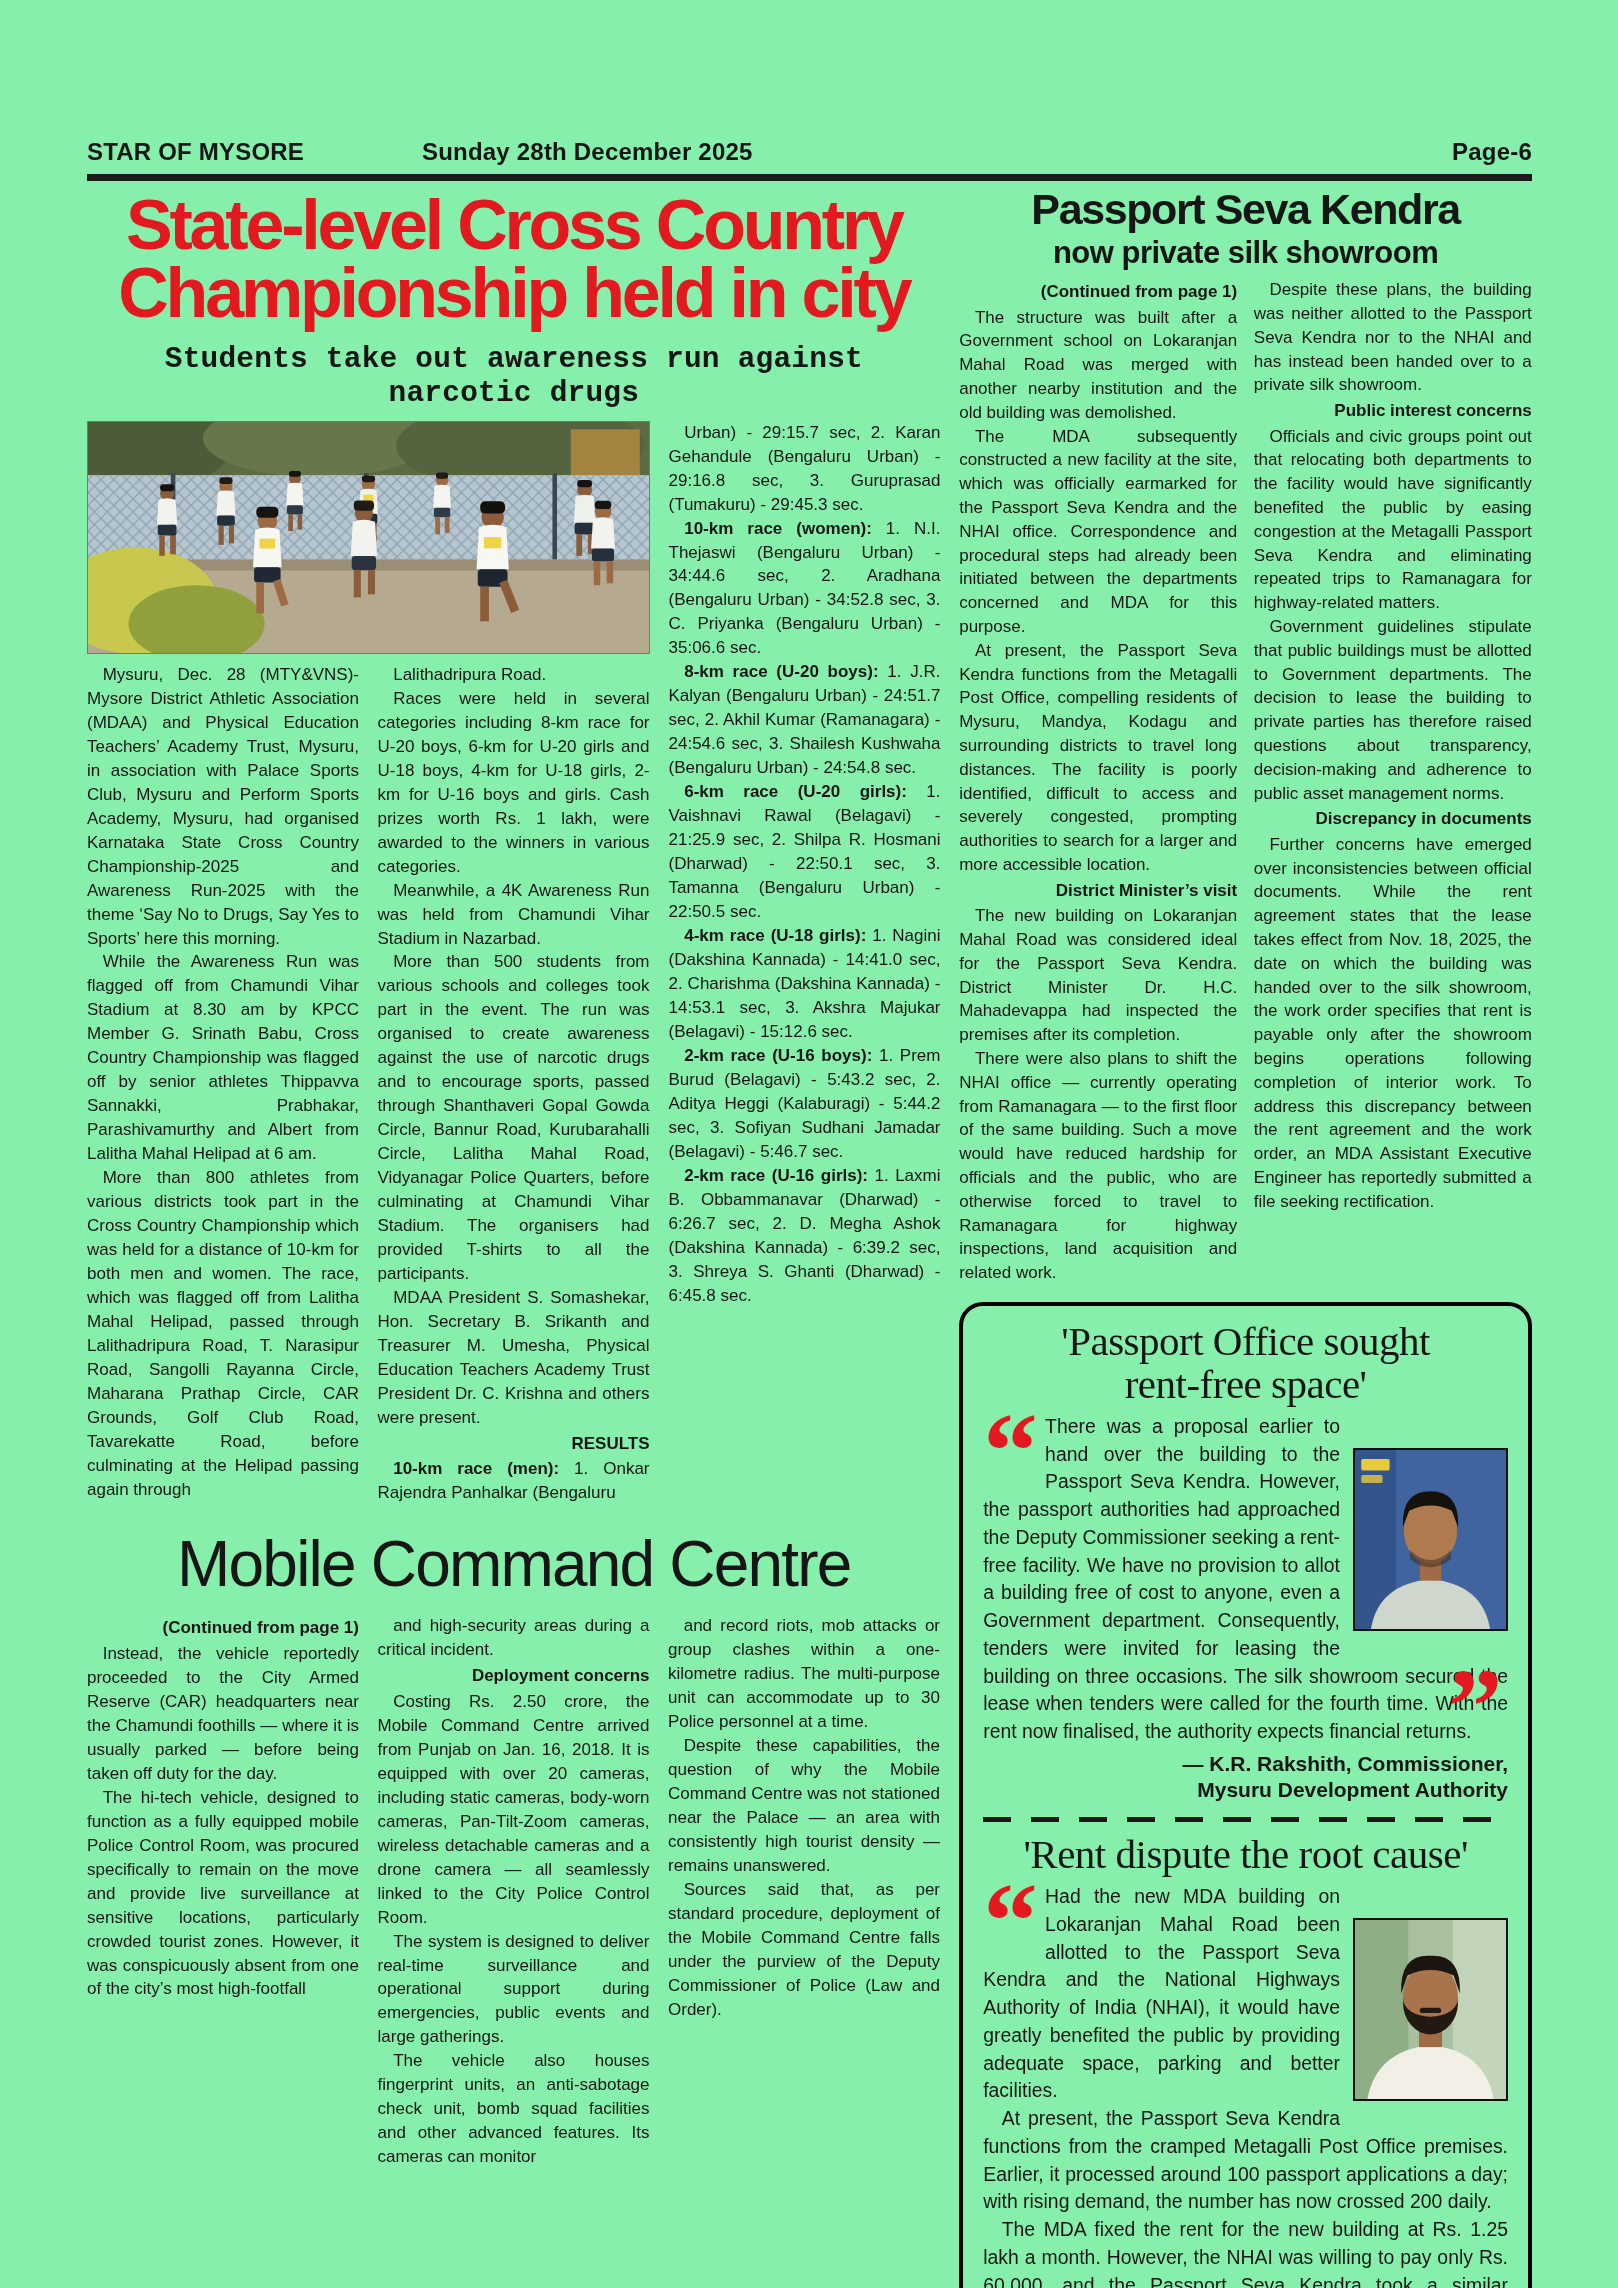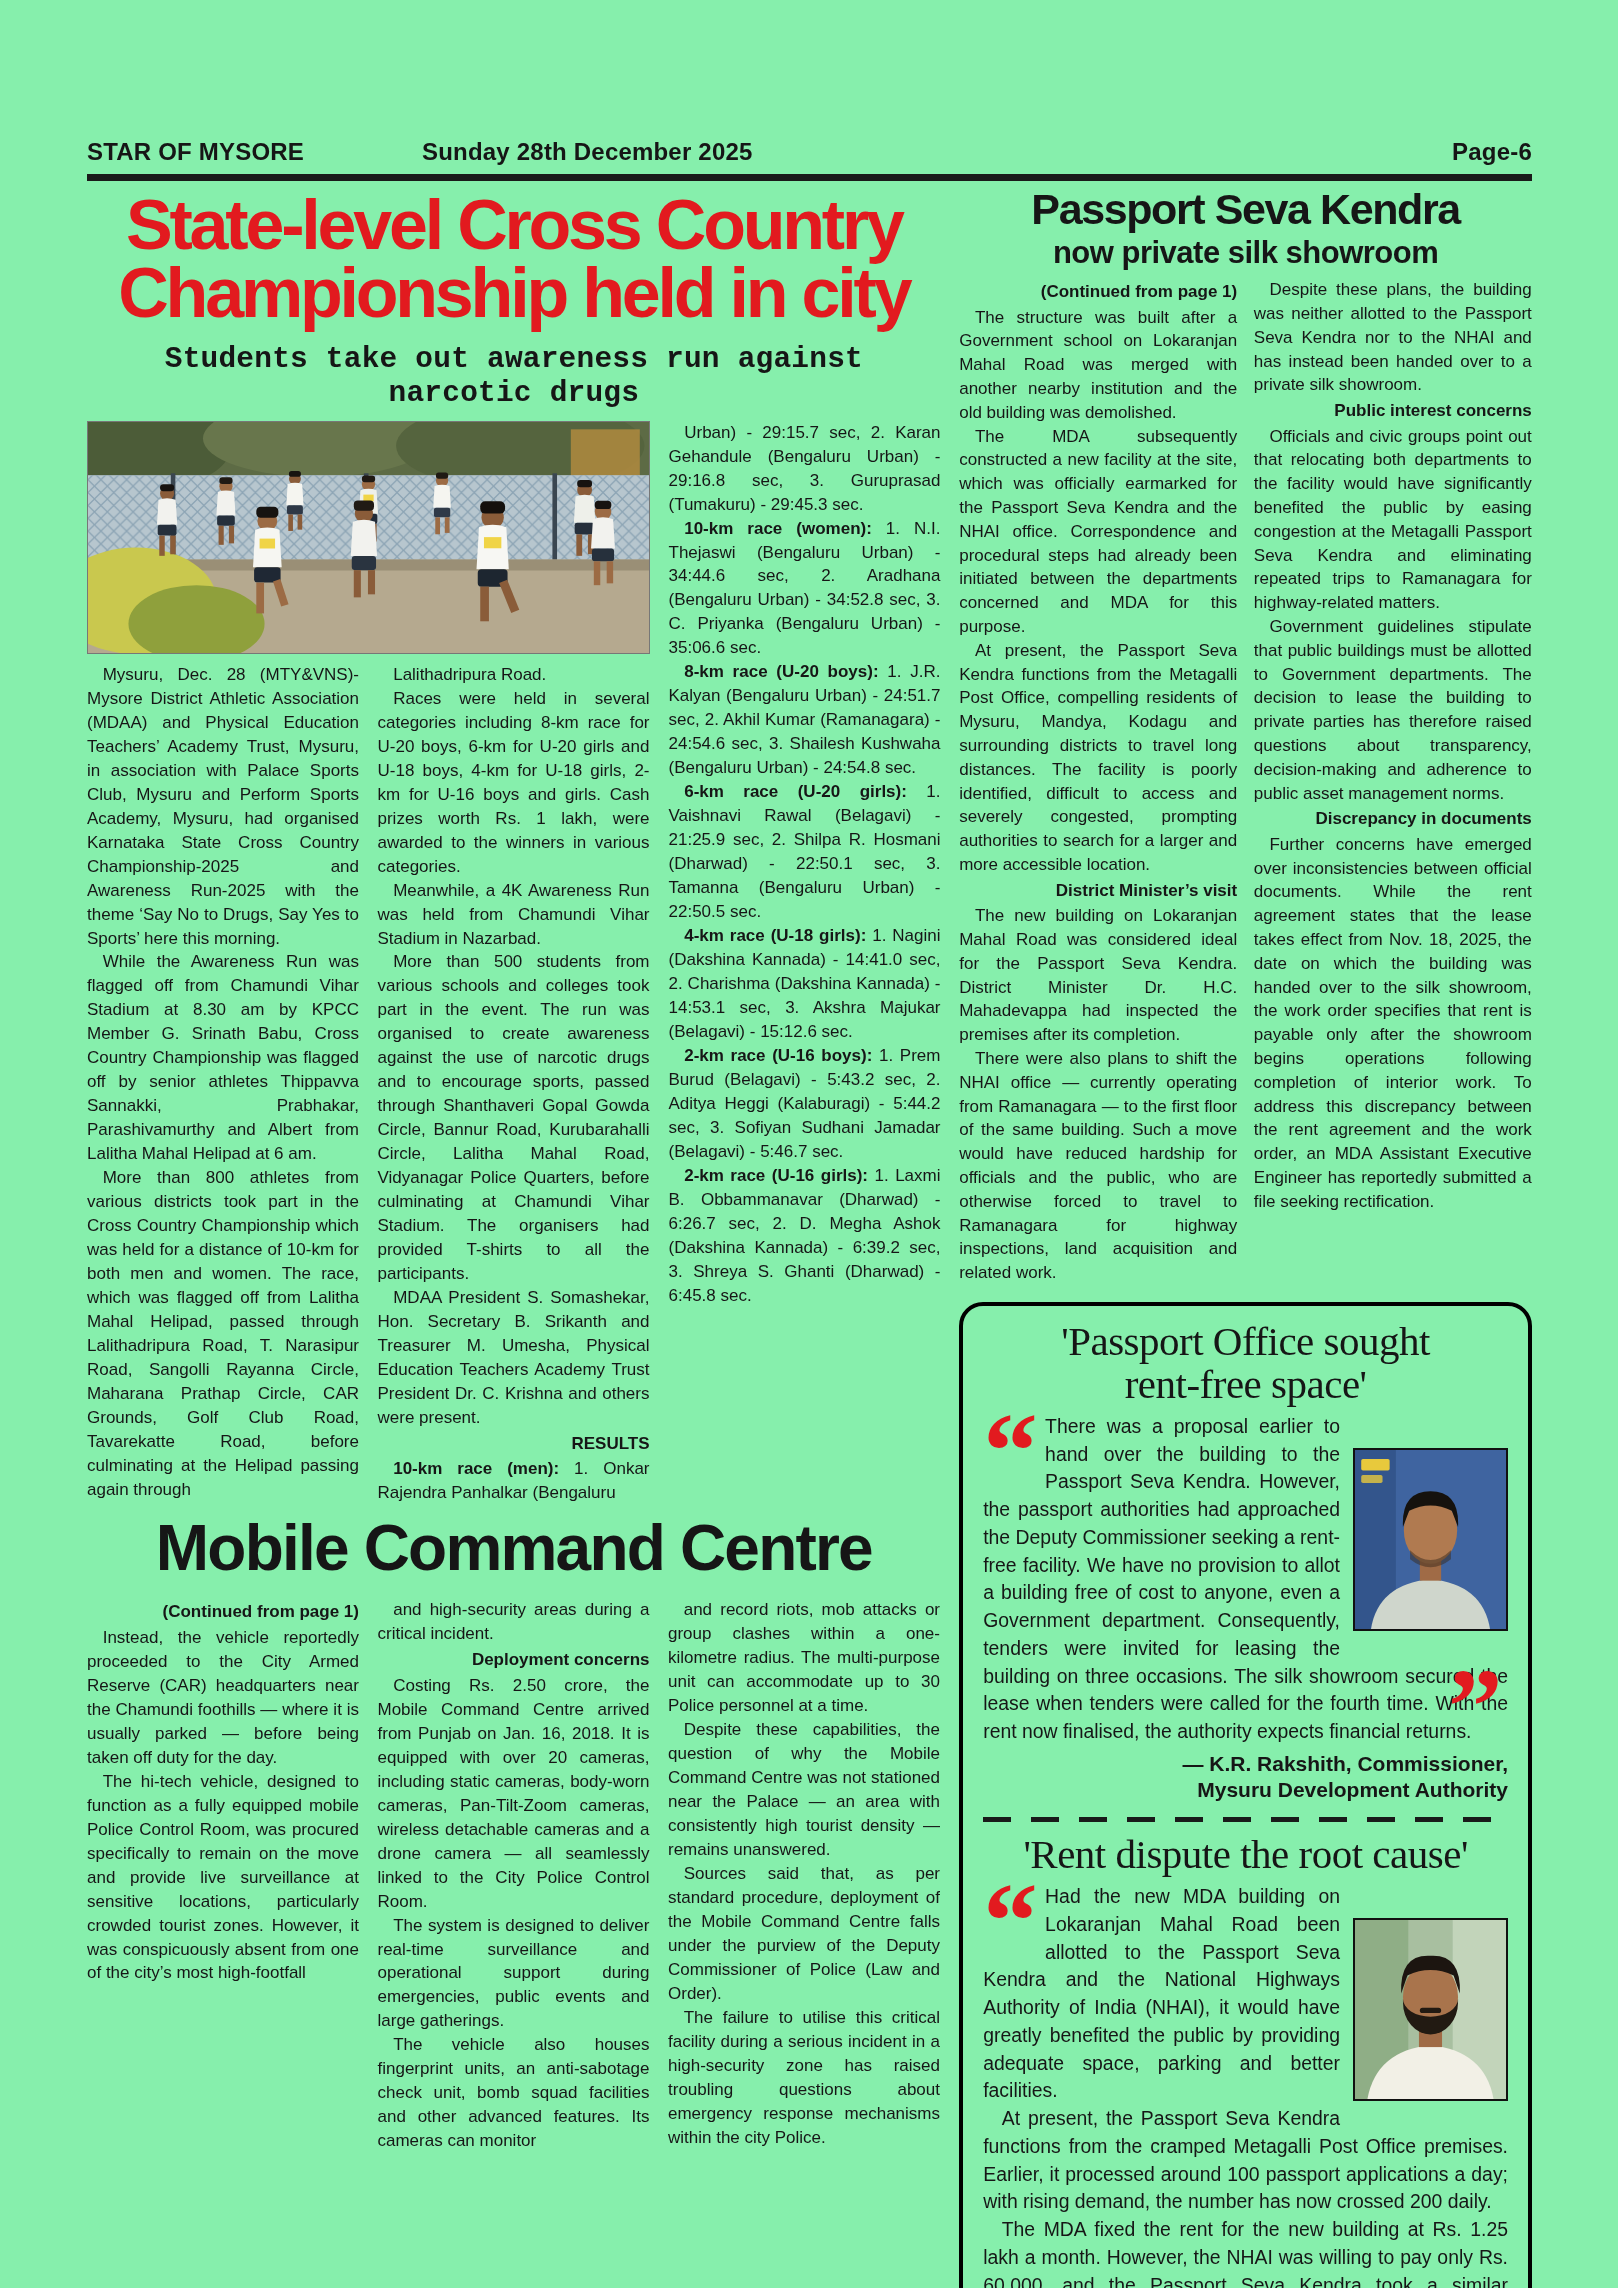--- a/index.html
+++ b/index.html
@@ -37,21 +37,21 @@
   .lead { font-weight:700; }
   .cc-photo { width:563px; height:233px; border:0.9px solid #777; margin-bottom:9.2px; display:block; }
 
   
   .ps-headline { font-size:43px; font-weight:800; letter-spacing:-1.4px; text-align:center; line-height:1; }
   .ps-subheadline { font-size:31px; font-weight:700; text-align:center; letter-spacing:-0.5px; margin:3.7px 0 7.4px 0; }
   .ps-cols { display:flex; gap:16.6px; }
   .ps-col { width:278px; text-align:justify; font-size:17px; line-height:1.4; }
 
   
-  .mc-headline { font-size:64px; font-weight:700; letter-spacing:-1.8px; text-align:center; margin:6px 0 13px 0; }
+  .mc-headline { font-size:64px; font-weight:400; letter-spacing:-1.8px; text-align:center; margin:22px 0 13px 0; }
   .mc-cols { display:flex; gap:18.5px; }
 
   
   .quote-box { border:4.6px solid #000; border-radius:24px; padding:14.8px 20px 13px 20px; margin-top:16.6px; }
   .quote-section { position:relative; }
   .quote-title { font-family:"Liberation Serif", serif; font-size:41px; text-align:center;
     line-height:1.04; font-weight:400; letter-spacing:-0.5px; margin-bottom:7.4px; }
   .qopen { float:left; font-family:"Liberation Serif", serif; font-weight:700; font-size:109px;
     color:var(--red); line-height:68px; height:55px; margin:3.7px 7.4px 0 0; }
   .quote-portrait { float:right; width:155px; height:183px; border:2.8px solid #111;
@@ -239,21 +239,20 @@
               <p class="para">and high-security areas during a critical incident.</p>
               <p class="col-subhead">Deployment concerns</p>
               <p class="para">Costing Rs. 2.50 crore, the Mobile Command Centre arrived from Punjab on Jan. 16, 2018. It is equipped with over 20 cameras, including static cameras, body-worn cameras, Pan-Tilt-Zoom cameras, wireless detachable cameras and a drone camera — all seamlessly linked to the City Police Control Room.</p>
               <p class="para">The system is designed to deliver real-time surveillance and operational support during emergencies, public events and large gatherings.</p>
               <p class="para">The vehicle also houses fingerprint units, an anti-sabotage check unit, bomb squad facilities and other advanced features. Its cameras can monitor</p>
             </div>
           <div class="colbox">
               <p class="para">and record riots, mob attacks or group clashes within a one-kilometre radius. The multi-purpose unit can accommodate up to 30 Police personnel at a time.</p>
               <p class="para">Despite these capabilities, the question of why the Mobile Command Centre was not stationed near the Palace — an area with consistently high tourist density — remains unanswered.</p>
               <p class="para">Sources said that, as per standard procedure, deployment of the Mobile Command Centre falls under the purview of the Deputy Commissioner of Police (Law and Order).</p>
-              <p class="para">The failure to utilise this critical facility during a serious incident in a high-security zone has raised troubling questions about emergency response mechanisms within the city Police.</p>
             </div>
         </div>
       </div>
 
       <div class="right-region">
         <div class="ps-headline">Passport Seva Kendra</div>
         <div class="ps-subheadline">now private silk showroom</div>
         <div class="ps-cols">
           <div class="ps-col">
               <p class="col-subhead">(Continued from page 1)</p>

